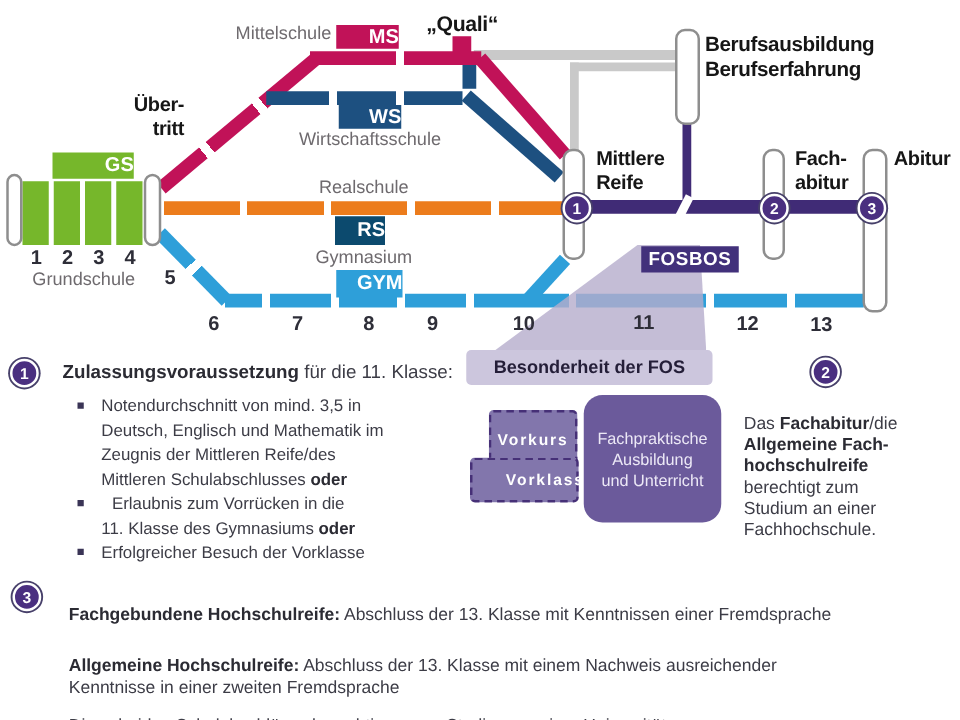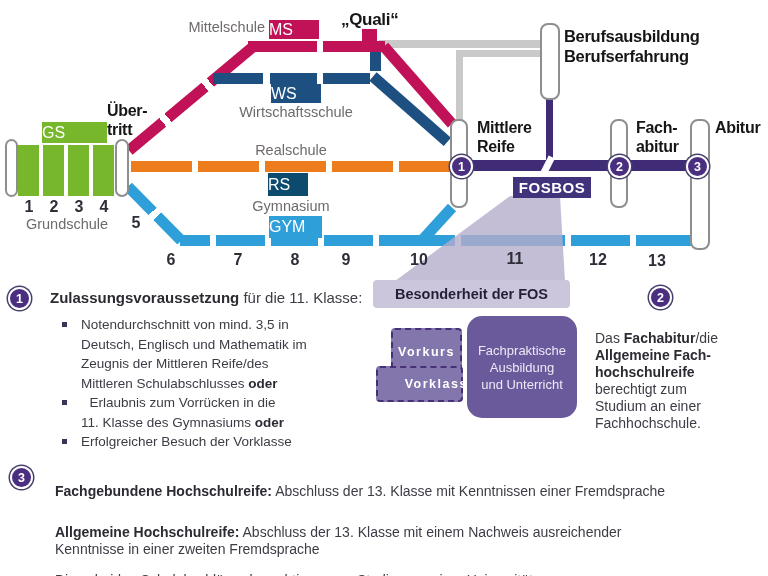--- a/index.html
+++ b/index.html
@@ -7,29 +7,29 @@
        font-family:"Liberation Sans","DejaVu Sans",sans-serif;color:#2e2e38;}
   #stage{position:relative;width:768px;height:576px;background:#fff;}
   .abs{position:absolute;}
   
   .hl{position:absolute;height:11px;}
   .diag{position:absolute;height:11px;transform-origin:left center;}
   .grayl{position:absolute;background:#c9c9c9;}
   
   .pill{position:absolute;background:#fff;border:2.5px solid #8e8e8e;border-radius:8px;box-sizing:border-box;z-index:40;}
   
-  .abbr{position:absolute;color:#fff;font-weight:normal;font-size:16px;display:flex;align-items:center;justify-content:flex-start;z-index:30;}
+  .abbr{position:absolute;color:#fff;font-weight:bold;font-size:16px;display:flex;align-items:center;justify-content:flex-end;z-index:30;}
   .schoolname{position:absolute;color:#6e6a6e;font-size:14.5px;z-index:30;}
   .biglabel{position:absolute;color:#161616;font-weight:bold;font-size:16px;line-height:19px;z-index:45;letter-spacing:-0.3px;}
   .gradenum{position:absolute;font-weight:bold;font-size:16px;color:#2e2e38;transform:translateX(-50%);z-index:35;}
   
   .badge{position:absolute;width:23px;height:23px;border-radius:50%;background:#4a2f80;border:2px solid #fff;
          box-shadow:0 0 0 1.5px #47406a;color:#fff;font-size:12.5px;font-weight:bold;
          display:flex;align-items:center;justify-content:center;box-sizing:border-box;z-index:60;}
-  .fosbox{position:absolute;background:#42317b;color:#fff;font-weight:bold;display:flex;align-items:center;justify-content:center;z-index:55;}
+  .fosbox{position:absolute;background:#42317b;color:#fff;font-weight:bold;display:flex;align-items:center;justify-content:center;z-index:55;margin-top:20px;}
   .notetext{color:#3c3c46;white-space:pre-line;}
   .b{font-weight:bold;color:#2b2b33;}
   .bullet-sq{width:5px;height:5px;background:#3a3456;flex:0 0 auto;margin-top:7px;margin-right:14px;}
   .beam{position:absolute;background:rgba(181,172,204,0.8);z-index:20;}
   .purpleblock{box-sizing:border-box;}
 </style>
 </head>
 <body>
 
 <div id="stage">
@@ -73,21 +73,21 @@
   <div class="abs" style="left:93px;top:145px;width:21px;height:51px;background:#76b72b;z-index:8;"></div>
   <div class="abbr" style="left:42px;top:122px;width:65px;height:21px;background:#76b72b;">
     <span>GS</span>
   </div>
   <div class="pill" style="left:115px;top:139px;width:14px;height:58px;"></div>
   <div class="gradenum" style="left:29px;top:198px;">1</div>
   <div class="gradenum" style="left:54px;top:198px;">2</div>
   <div class="gradenum" style="left:79px;top:198px;">3</div>
   <div class="gradenum" style="left:104px;top:198px;">4</div>
   <div class="schoolname" style="left:12px;top:216px;width:110px;text-align:center;">Grundschule</div>
-  <div class="biglabel" style="left:107px;top:101px;">
+  <div class="biglabel" style="left:107px;top:75px;text-align:right;">
     <div>Über-</div>
     <div>tritt</div>
   </div>
 
   <div class="schoolname" style="left:150px;top:19px;width:115px;text-align:right;">Mittelschule</div>
   <div class="abbr" style="left:269px;top:20px;width:50px;height:19px;background:#c11258;">
     <span>MS</span>
   </div>
   <div class="biglabel" style="left:341px;top:10px;font-size:17px;">„Quali“</div>
 

